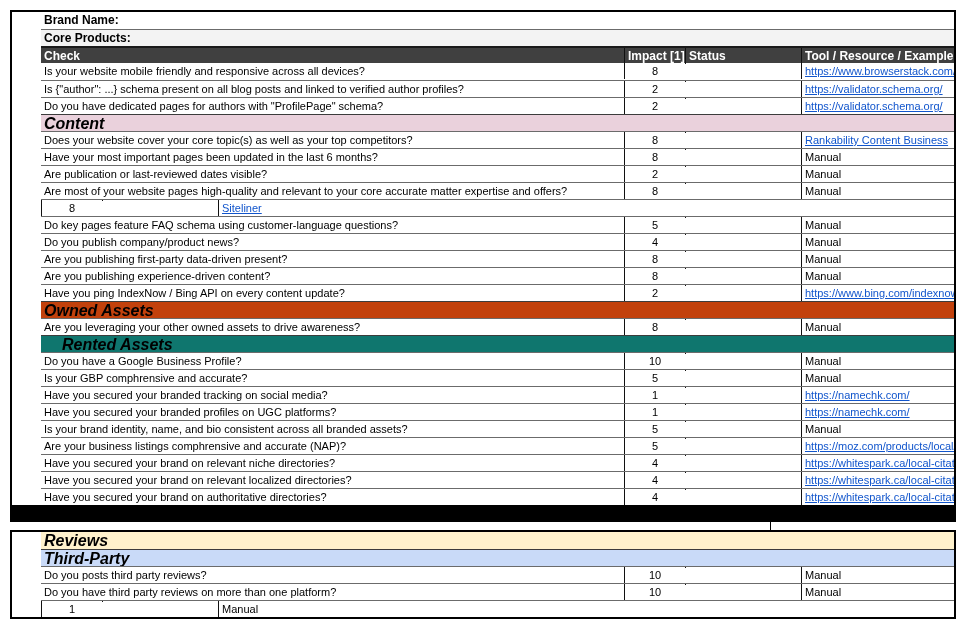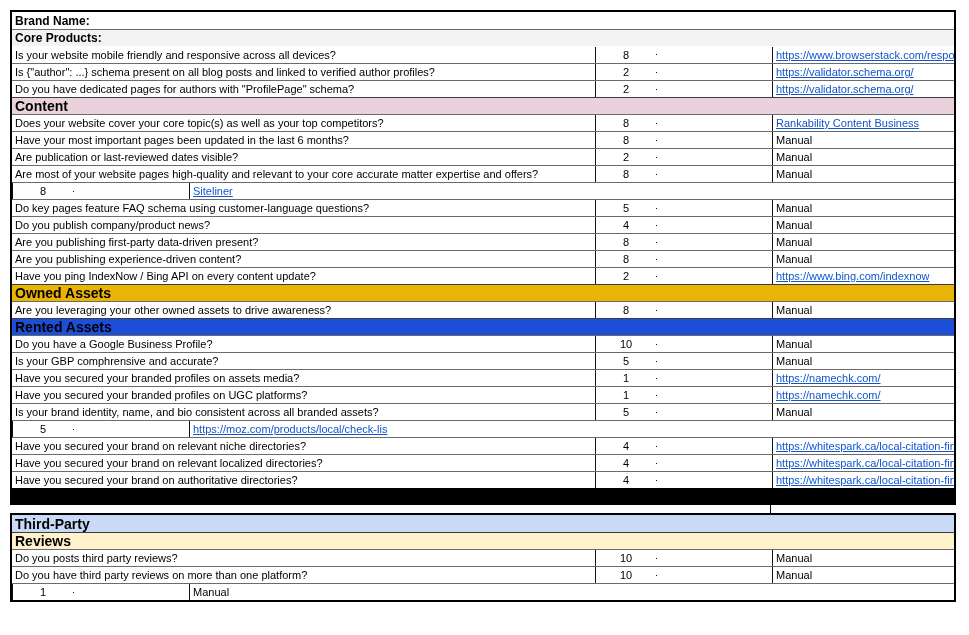--- a/index.html
+++ b/index.html
@@ -1,51 +1,57 @@
 <!DOCTYPE html>
 <html><head>
 <meta charset="utf-8">
 <style>
   html,body{margin:0;padding:0;background:#ffffff;width:969px;height:635px;overflow:hidden;
     font-family:"Liberation Sans",sans-serif;-webkit-font-smoothing:antialiased;}
   .sheet{position:absolute;left:10px;top:10px;width:946px;}
   .tbl{border:2px solid #000;box-sizing:border-box;background:#fff;}
-  .row{display:flex;height:17px;box-sizing:border-box;border-top:1px solid #6b6b6b;align-items:center;}
+  .row{display:flex;height:17px;box-sizing:border-box;border-top:1px solid #6b6b6b;align-items:flex-start;margin-left:29px;}
   .row:first-child{border-top:none;}
   .cell{box-sizing:border-box;font-size:11px;line-height:15px;padding:1px 0 0 3px;white-space:nowrap;
     overflow:hidden;color:#000;}
   .c-check{width:583px;}
   .c-impact{width:61px;border-left:1px solid #111;text-align:center;padding-left:0;}
   .c-status{width:116px;border-left:1px solid #111;}
   .c-tool{flex:1;border-left:1px solid #111;}
   .full{flex:1;}
   .fieldrow .cell{font-weight:bold;font-size:12px;}
   .headrow{background:#404040;border-top:2px solid #1a1a1a;}
   .headrow .cell{color:#fff;font-weight:bold;font-size:12px;}
-  .sectionrow .cell{font-weight:bold;font-size:14px;}
+  .sectionrow .cell{font-weight:bold;font-size:16px;font-style:italic;}
   .sectionrow{border-top:1px solid #3c3c3c;}
   .blackrow{height:14px;background:#000;border-top:1px solid #000;}
   .gap{position:relative;height:8px;background:#fff;}
   .gap .tick{position:absolute;left:760px;top:0;width:1px;height:100%;background:#000;}
   a.toollink{color:#1155cc;text-decoration:underline;cursor:pointer;}
   .graybg{background:#f3f3f3;}
 </style>
 </head>
 <body>
 
 <div class="sheet">
   <div class="tbl">
 
     <div class="row fieldrow">
       <div class="cell full">Brand Name:</div>
     </div>
     <div class="row fieldrow graybg">
       <div class="cell full">Core Products:</div>
     </div>
 
+    <div class="row headrow">
+      <div class="cell c-check">Check</div>
+      <div class="cell c-impact" style="text-align:left;padding-left:3px;">Impact [1]</div>
+      <div class="cell c-status">Status</div>
+      <div class="cell c-tool">Tool / Resource / Example</div>
+    </div>
 
     <div id="t1-rows">
         <div class="row">
           <div class="cell c-check">Is your website mobile friendly and responsive across all devices?</div>
           <div class="cell c-impact">8</div>
           <div class="cell c-status"></div>
           <div class="cell c-tool"><a class="toollink">https://www.browserstack.com/respons</a></div>
         </div>
         <div class="row">
           <div class="cell c-check">Is {"author": ...} schema present on all blog posts and linked to verified author profiles?</div>
@@ -114,63 +120,64 @@
           <div class="cell c-impact">8</div>
           <div class="cell c-status"></div>
           <div class="cell c-tool">Manual</div>
         </div>
         <div class="row">
           <div class="cell c-check">Have you ping IndexNow / Bing API on every content update?</div>
           <div class="cell c-impact">2</div>
           <div class="cell c-status"></div>
           <div class="cell c-tool"><a class="toollink">https://www.bing.com/indexnow</a></div>
         </div>
-        <div class="row sectionrow" style="background: #eab308;">
+        <div class="row sectionrow" style="background: #c2410c;">
           <div class="cell full">Owned Assets</div>
         </div>
         <div class="row">
           <div class="cell c-check">Are you leveraging your other owned assets to drive awareness?</div>
           <div class="cell c-impact">8</div>
           <div class="cell c-status"></div>
           <div class="cell c-tool">Manual</div>
         </div>
-        <div class="row sectionrow" style="background: #1d4ed8;">
+        <div class="row sectionrow" style="background: #0f766e; padding-left: 18px;">
           <div class="cell full">Rented Assets</div>
         </div>
         <div class="row">
           <div class="cell c-check">Do you have a Google Business Profile?</div>
           <div class="cell c-impact">10</div>
           <div class="cell c-status"></div>
           <div class="cell c-tool">Manual</div>
         </div>
         <div class="row">
           <div class="cell c-check">Is your GBP comphrensive and accurate?</div>
           <div class="cell c-impact">5</div>
           <div class="cell c-status"></div>
           <div class="cell c-tool">Manual</div>
         </div>
         <div class="row">
-          <div class="cell c-check">Have you secured your branded profiles on assets media?</div>
+          <div class="cell c-check">Have you secured your branded tracking on social media?</div>
           <div class="cell c-impact">1</div>
           <div class="cell c-status"></div>
           <div class="cell c-tool"><a class="toollink">https://namechk.com/</a></div>
         </div>
         <div class="row">
           <div class="cell c-check">Have you secured your branded profiles on UGC platforms?</div>
           <div class="cell c-impact">1</div>
           <div class="cell c-status"></div>
           <div class="cell c-tool"><a class="toollink">https://namechk.com/</a></div>
         </div>
         <div class="row">
           <div class="cell c-check">Is your brand identity, name, and bio consistent across all branded assets?</div>
           <div class="cell c-impact">5</div>
           <div class="cell c-status"></div>
           <div class="cell c-tool">Manual</div>
         </div>
         <div class="row">
+          <div class="cell c-check">Are your business listings comphrensive and accurate (NAP)?</div>
           <div class="cell c-impact">5</div>
           <div class="cell c-status"></div>
           <div class="cell c-tool"><a class="toollink">https://moz.com/products/local/check-lis</a></div>
         </div>
         <div class="row">
           <div class="cell c-check">Have you secured your brand on relevant niche directories?</div>
           <div class="cell c-impact">4</div>
           <div class="cell c-status"></div>
           <div class="cell c-tool"><a class="toollink">https://whitespark.ca/local-citation-finde</a></div>
         </div>
@@ -190,25 +197,25 @@
 
     <div class="blackrow"></div>
   </div>
 
   <div class="gap">
       <div class="tick"></div>
     </div>
 
   <div class="tbl">
     <div id="t2-rows">
+        <div class="row sectionrow" style="background: rgb(255, 242, 204);">
+          <div class="cell full">Reviews</div>
+        </div>
         <div class="row sectionrow" style="background: rgb(201, 218, 248);">
           <div class="cell full">Third-Party</div>
-        </div>
-        <div class="row sectionrow" style="background: rgb(255, 242, 204);">
-          <div class="cell full">Reviews</div>
         </div>
         <div class="row">
           <div class="cell c-check">Do you posts third party reviews?</div>
           <div class="cell c-impact">10</div>
           <div class="cell c-status"></div>
           <div class="cell c-tool">Manual</div>
         </div>
         <div class="row">
           <div class="cell c-check">Do you have third party reviews on more than one platform?</div>
           <div class="cell c-impact">10</div>

